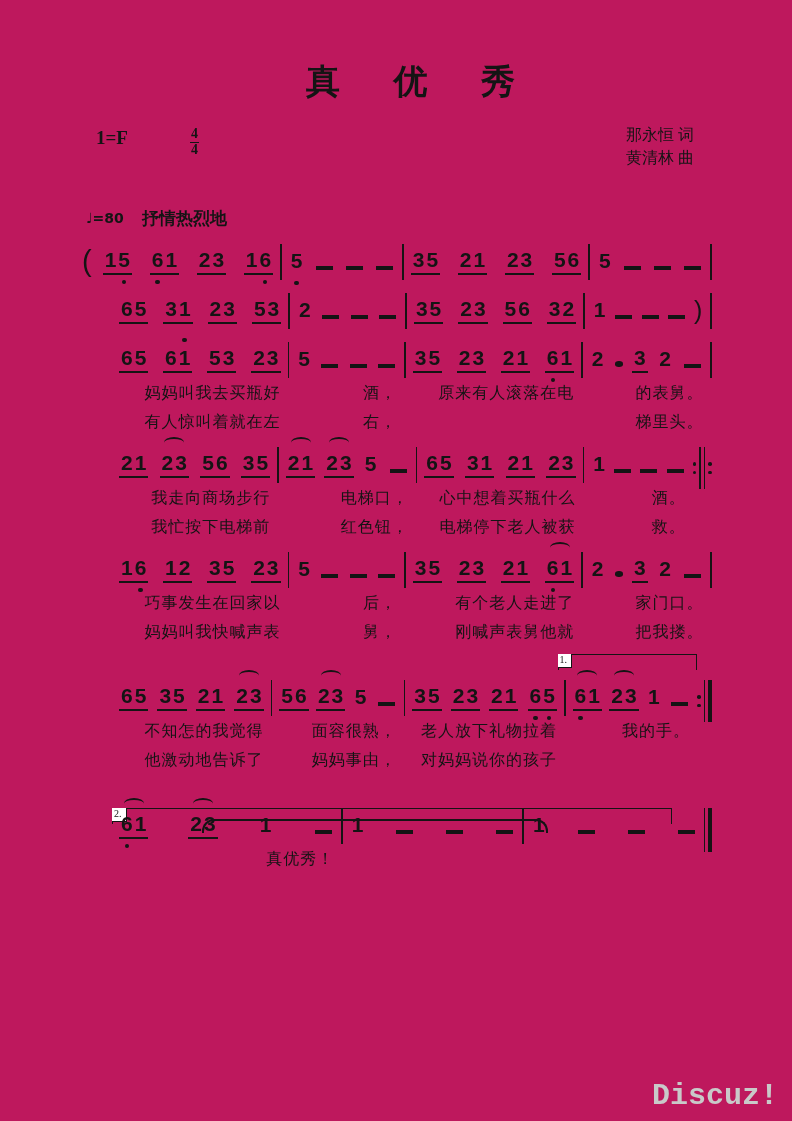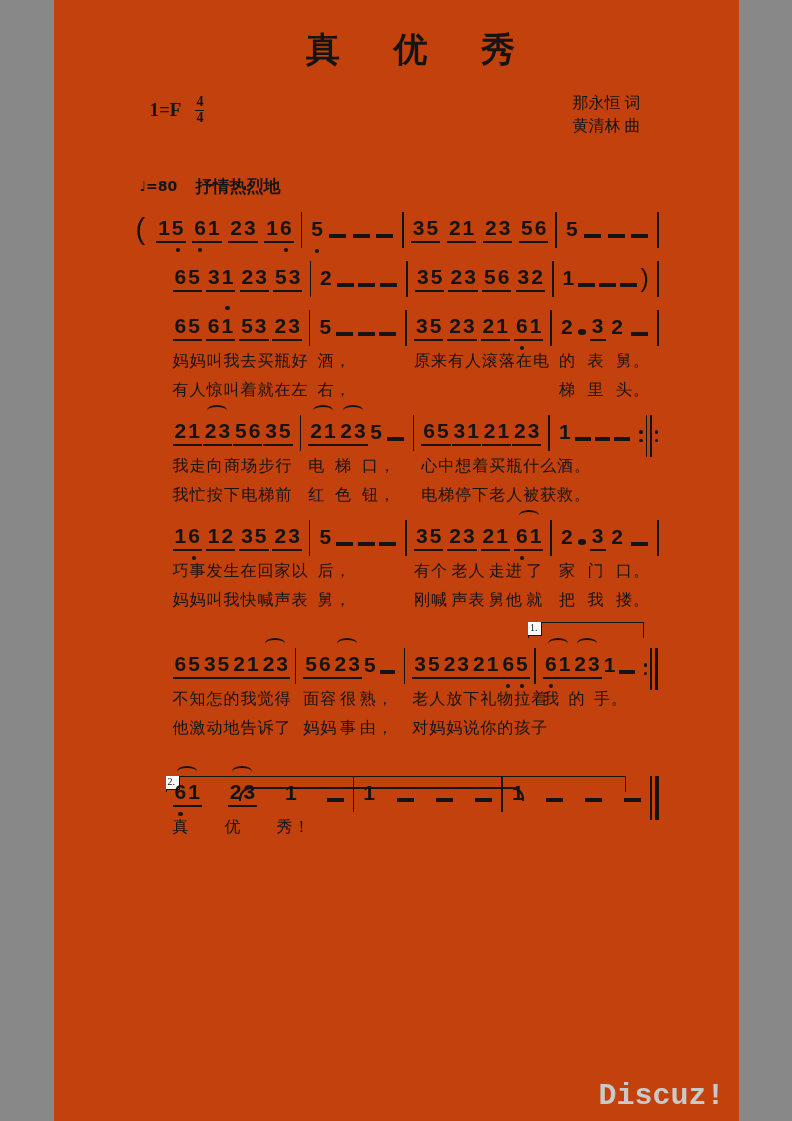--- a/index.html
+++ b/index.html
@@ -1,36 +1,36 @@
 <!DOCTYPE html>
 <html><head>
 <meta charset="utf-8">
 <style>
   html,body{margin:0;padding:0;background:#888;}
   .page{
     position:relative;
-    width:685px;height:1121px;
+    width:792px;height:1121px;
     margin:0 auto;
-    background:#c2410c;
+    background:#be185d;
     color:#141414;
     font-family:"Liberation Sans",sans-serif;
     overflow:hidden;
     box-sizing:border-box;
-    padding:27px 80px 0 112px;
+    padding:59px 80px 0 112px;
   }
   
   .title{
     margin:0;text-align:center;
     font-size:34px;font-weight:bold;
     word-spacing:38px;letter-spacing:3px;
     font-family:"Liberation Sans",sans-serif;
   }
   .meta-row{position:relative;height:60px;margin-top:14px;}
   .key-sig{position:absolute;left:-16px;top:8px;font-size:19px;font-weight:bold;
-    font-family:"Liberation Serif",serif;display:flex;align-items:center;}
+    font-family:"Liberation Serif",serif;display:flex;gap:48px;}
   .frac{display:inline-flex;flex-direction:column;align-items:center;margin-left:14px;
     font-size:14px;font-weight:bold;line-height:1.05;font-family:"Liberation Serif",serif;}
   .frac .num{border-bottom:1.5px solid #141414;padding:0 1px;}
   .credits{position:absolute;right:18px;top:4px;text-align:left;
     font-size:16px;line-height:1.45;font-family:"Liberation Serif",serif;margin-left:12px;}
   .tempo-row{position:relative;height:24px;margin-top:28px;}
   .tempo{position:absolute;left:-26px;top:3px;font-size:14px;font-weight:bold;
     font-family:"DejaVu Sans",sans-serif;}
   .expression{position:absolute;left:30px;top:0;font-size:17px;font-weight:600;}
   
@@ -57,21 +57,21 @@
   .open-paren{font-size:29px;line-height:34px;margin:0 4px 0 -30px;font-weight:normal;}
   
   .bar{display:flex;align-items:stretch;height:36px;gap:3px;flex:0 0 auto;}
   .bar .bl{width:1.6px;background:#141414;}
   .bar .blk{width:3.8px;background:#141414;}
   .bar-final{height:44px;}
   .bar-repeat-end,.bar-repeat-both{height:42px;}
   .rdots{display:flex;flex-direction:column;justify-content:center;gap:5px;}
   .rdot{width:3.6px;height:3.6px;border-radius:50%;background:#141414;}
   
-  .lyric-row{display:flex;justify-content:space-between;margin-top:7px;min-height:22px;
+  .lyric-row{display:flex;justify-content:flex-end;margin-top:7px;min-height:22px;
     font-size:16px;font-family:"Liberation Serif",serif;letter-spacing:1px;}
   .syl{white-space:nowrap;}
   
   .volta{position:absolute;height:15px;border-top:1.5px solid #141414;
     border-left:1.5px solid #141414;border-right:1.5px solid #141414;}
   .volta-measure{top:-26px;left:-8px;right:0;}
   .volta-line{top:0;left:0;width:93%;}
   .volta-label{position:absolute;top:-1px;left:-1px;font-size:10px;line-height:1;
     padding:1px 4px 2px 2px;border-right:1px solid #141414;border-bottom:1px solid #141414;
     font-family:"Liberation Serif",serif;background:#fff;}

